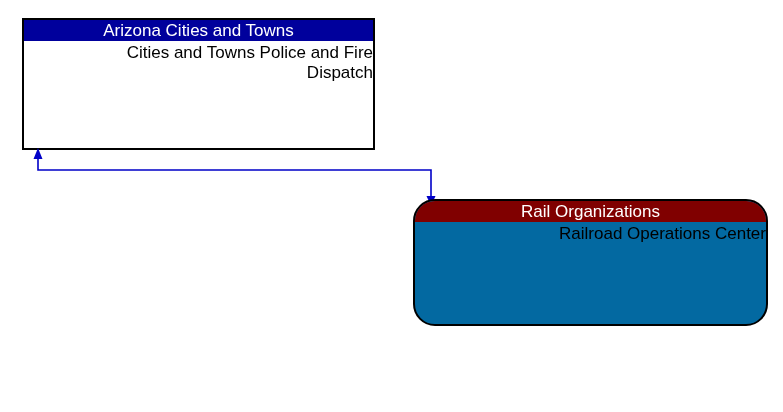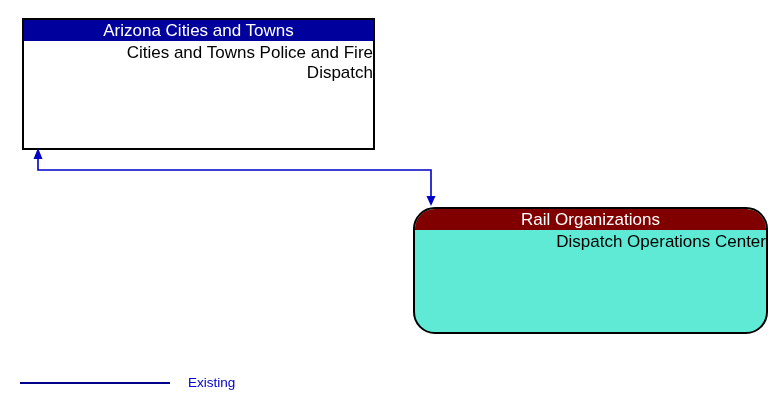--- a/index.html
+++ b/index.html
@@ -23,25 +23,25 @@
   }
   .entity-box.rect {
     left: 22px;
     top: 18px;
     width: 353px;
     height: 132px;
     background: #ffffff;
   }
   .entity-box.rounded {
     left: 413px;
-    top: 207px;
+    top: 199px;
     width: 355px;
     height: 127px;
     border-radius: 22px;
-    background: #5eead4;
+    background: #0369a1;
   }
   .entity-header {
     height: 21px;
     line-height: 21px;
     text-align: center;
     color: #ffffff;
     font-size: 17px;
     white-space: nowrap;
     overflow: hidden;
   }
@@ -109,21 +109,17 @@
 
   <svg class="flow-svg" width="783" height="412" viewBox="0 0 783 412">
     <polyline points="38,153 38,170 431,170 431,197" fill="none" stroke="#0000C8" stroke-width="1.6"></polyline>
     <polygon points="38,148 33.5,159 42.5,159" fill="#0000C8"></polygon>
     <polygon points="431,206 426.5,196 435.5,196" fill="#0000C8"></polygon>
   </svg>
 
 
   <div class="entity-box rounded">
     <div class="entity-header maroon">Rail Organizations</div>
-    <div class="entity-body">Dispatch Operations Center</div>
+    <div class="entity-body">Railroad Operations Center</div>
   </div>
 
-  <div class="legend">
-    <div class="legend-line"></div>
-    <span class="legend-label">Existing</span>
-  </div>
 
 </div>
 
 </body></html>

